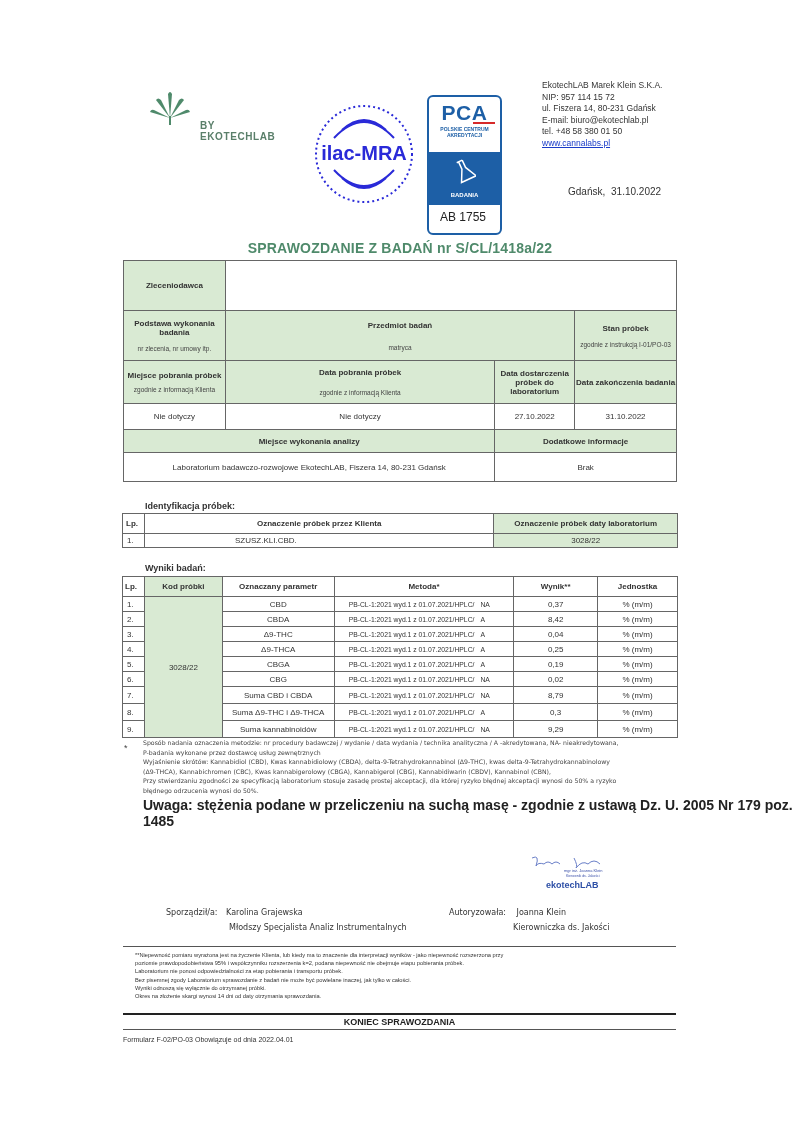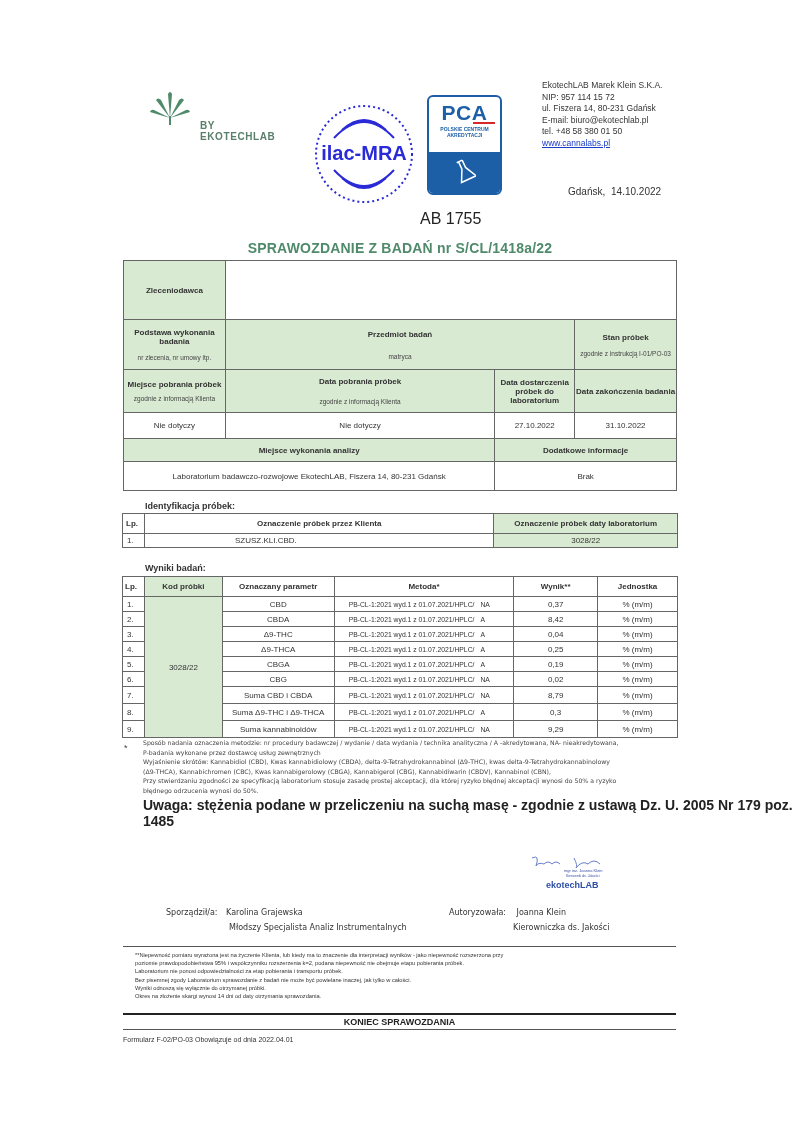--- a/index.html
+++ b/index.html
@@ -7,28 +7,28 @@
   body { position: relative; font-family: "Liberation Sans", sans-serif; color: #222; overflow: hidden; }
   .abs { position: absolute; }
 
   
   .brand { left: 148px; top: 84px; width: 130px; height: 50px; }
   .brand-name { position: absolute; left: 50px; top: 0; font-family: "DejaVu Serif", serif; font-style: italic; font-size: 26px; color: #4f8a6b; letter-spacing: 0.5px; }
   .brand-sub { position: absolute; left: 52px; top: 36px; font-size: 10px; font-weight: bold; color: #5a7f6a; letter-spacing: 0.6px; }
   .leaf { position: absolute; left: 0; top: 6px; }
 
   .ilac { left: 312px; top: 100px; width: 104px; height: 108px; }
-  .pca { left: 427px; top: 95px; width: 75px; height: 100px; border: 2px solid #1d5fa6; border-radius: 6px; overflow: hidden; background: #fff; }
+  .pca { left: 427px; top: 95px; width: 75px; height: 140px; border: 2px solid #1d5fa6; border-radius: 6px; overflow: hidden; background: #fff; }
   .pca-top { height: 55px; text-align: center; padding-top: 4px; }
   .pca-title { font-size: 21px; font-weight: bold; color: #1d5fa6; letter-spacing: 0.5px; }
   .pca-bar { width: 22px; height: 2px; background: #d62a2a; margin: -3px 0 2px 44px; }
   .pca-sub { font-size: 5px; font-weight: bold; color: #1d5fa6; line-height: 6px; }
   .pca-bottom { height: 53px; background: #1d5fa6; text-align: center; color: #fff; padding-top: 6px; }
   .pca-badania { font-size: 6px; font-weight: bold; margin-top: 4px; }
-  .ab { left: 420px; top: 210px; font-size: 16px; color: #222; }
+  .ab { left: 440px; top: 210px; font-size: 12px; color: #222; }
 
   .company { left: 542px; top: 80px; font-size: 8.5px; line-height: 11.6px; color: #333; }
   .company a { color: #1a3cc8; text-decoration: underline; }
   .place-date { left: 568px; top: 186px; font-size: 10px; color: #333; word-spacing: 3px; }
 
   .report-title { left: 0; width: 800px; top: 240px; text-align: center; font-size: 14px; font-weight: bold; color: #4f8a6b; letter-spacing: 0.2px; }
 
   
   table { border-collapse: collapse; position: absolute; }
   td, th { border: 1px solid #666; text-align: center; vertical-align: middle; font-size: 8px; color: #333; font-weight: normal; }
@@ -107,33 +107,33 @@
 <div class="abs ab">AB 1755</div>
 
 <div class="abs company">
   <div>EkotechLAB Marek Klein S.K.A.</div>
   <div>NIP: 957 114 15 72</div>
   <div>ul. Fiszera 14, 80-231 Gdańsk</div>
   <div>E-mail: biuro@ekotechlab.pl</div>
   <div>tel. +48 58 380 01 50</div>
   <div><a>www.cannalabs.pl</a></div>
 </div>
-<div class="abs place-date">Gdańsk, 14.10.2022</div>
+<div class="abs place-date">Gdańsk, 31.10.2022</div>
 
 <div class="abs report-title">SPRAWOZDANIE Z BADAŃ nr  S/CL/1418a/22</div>
 
 <table class="t1">
   <colgroup>
       <col style="width:102px">
       <col style="width:270px">
       <col style="width:80px">
       <col style="width:102px">
     </colgroup>
   <tbody>
-      <tr style="height:59px">
+      <tr style="height:50px">
     <td class="g b">Zleceniodawca</td>
     <td colspan="3"></td>
   </tr>
   <tr style="height:50px">
     <td class="g">
       <div class="b">Podstawa wykonania badania</div>
       <div class="small" style="margin-top:8px">nr zlecenia, nr umowy itp.</div>
     </td>
     <td class="g" colspan="2">
       <div class="b">Przedmiot badań</div>

